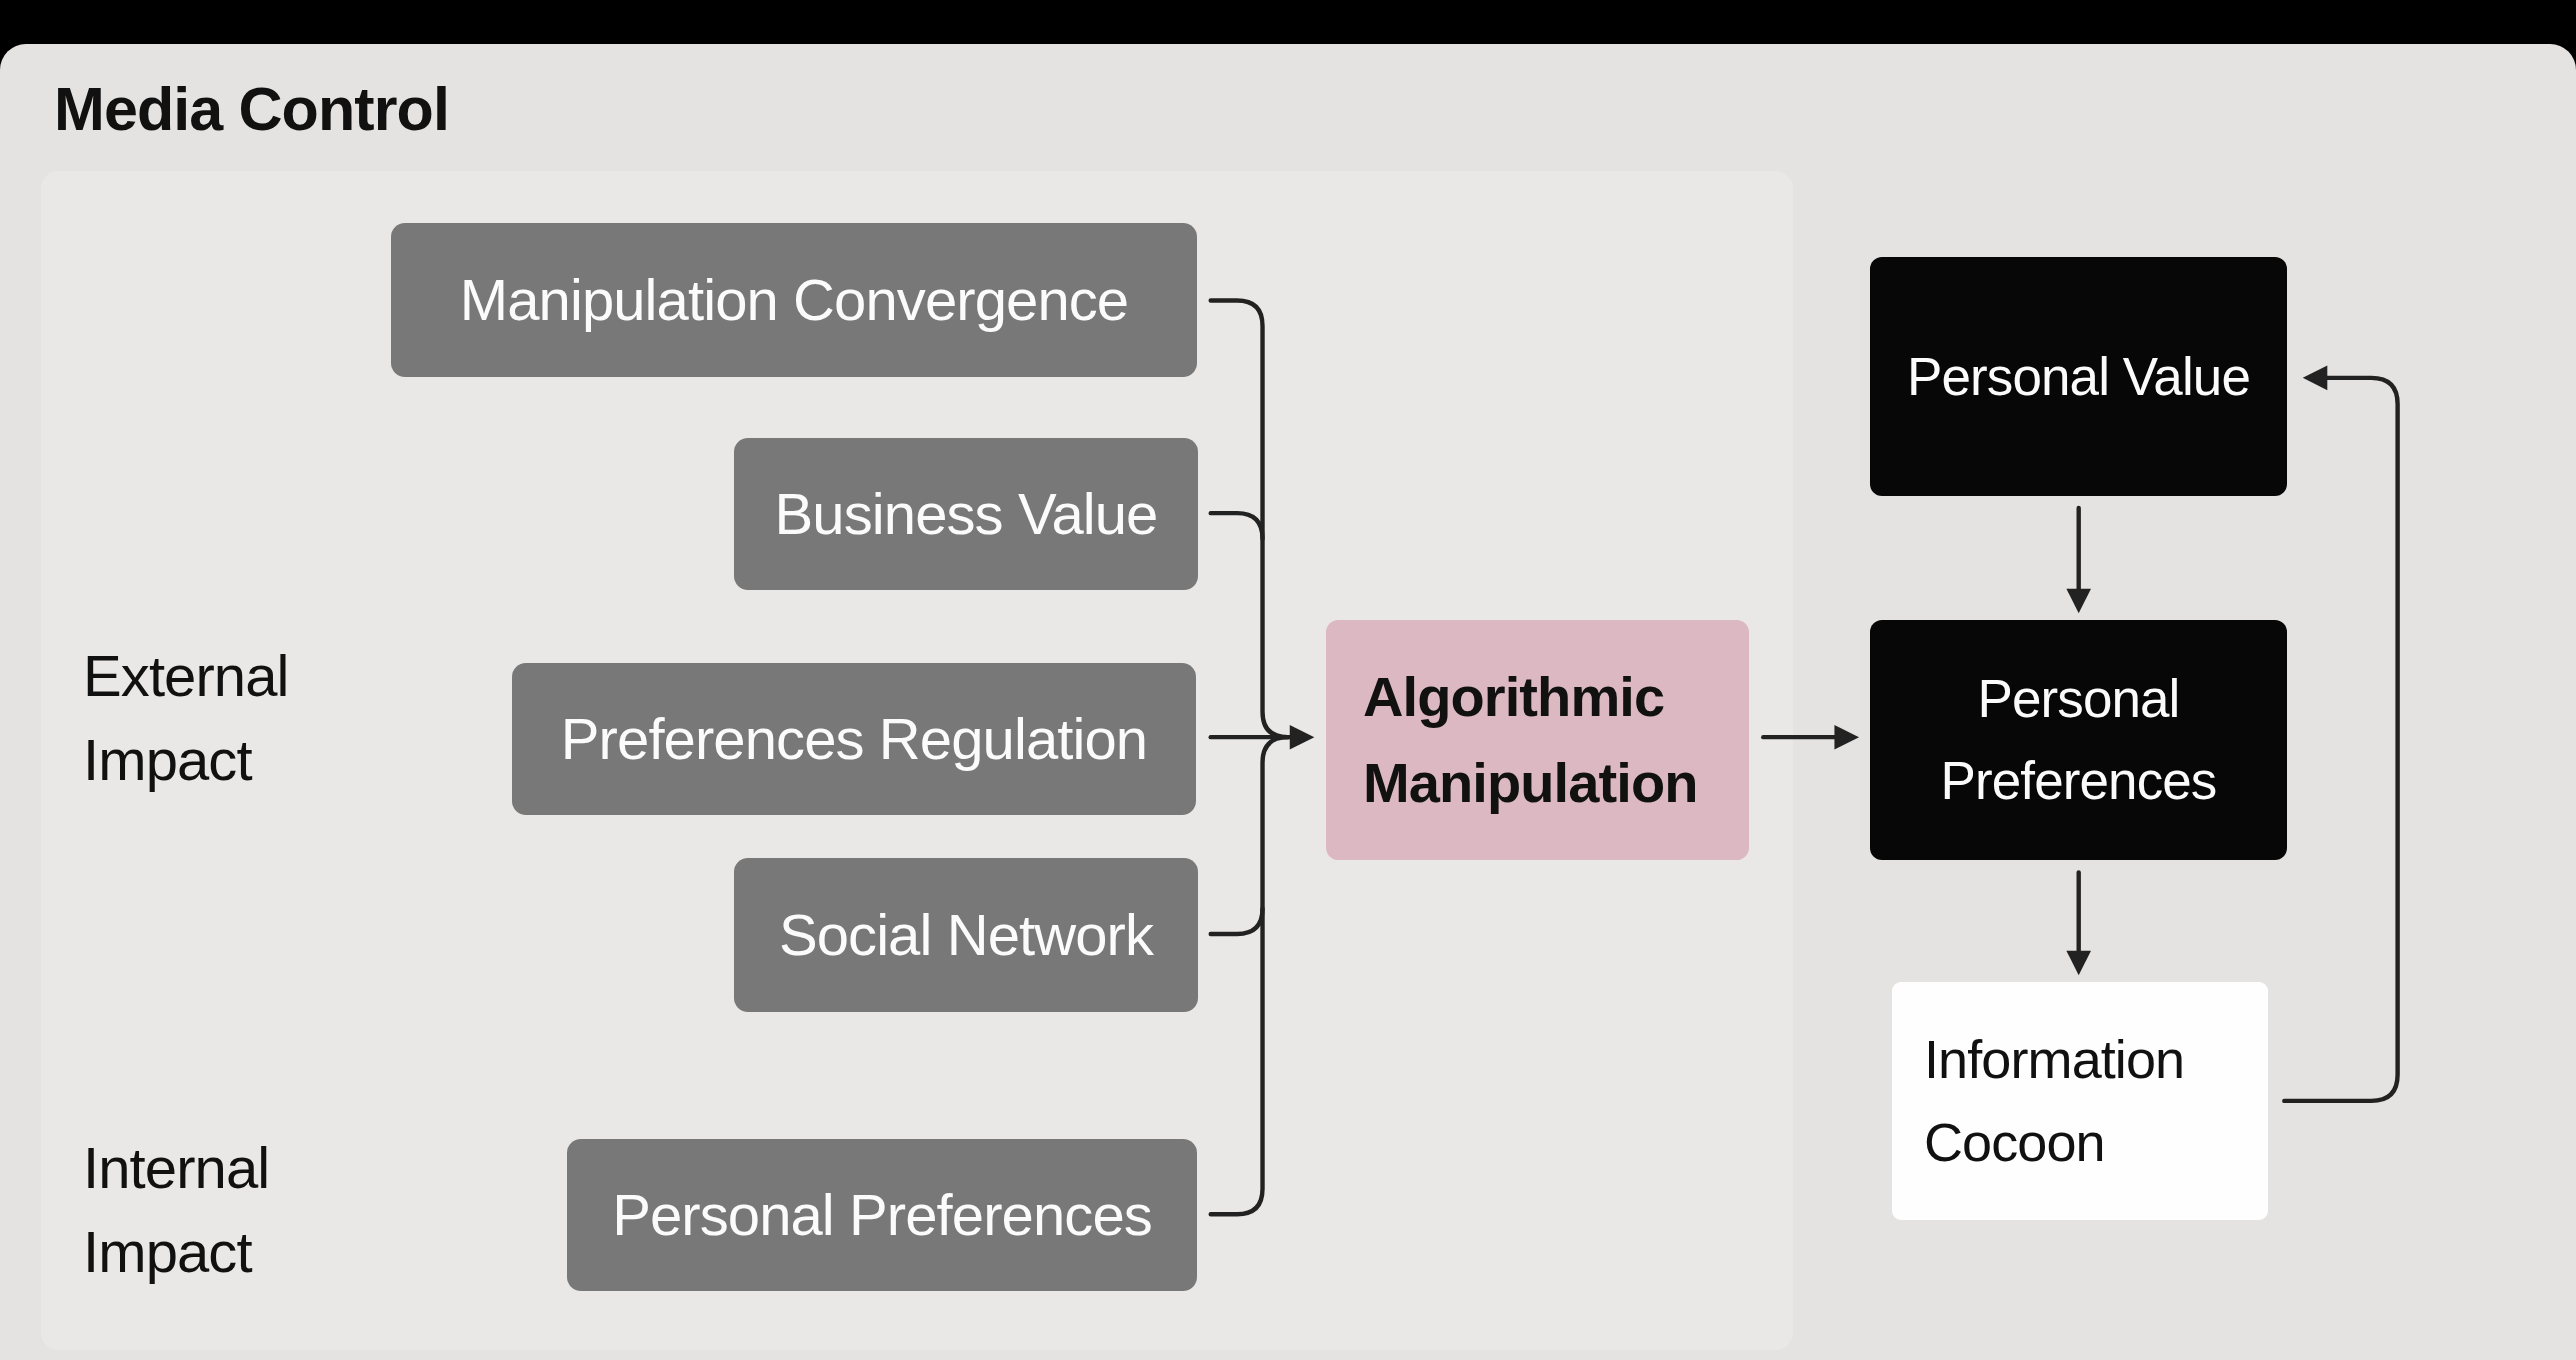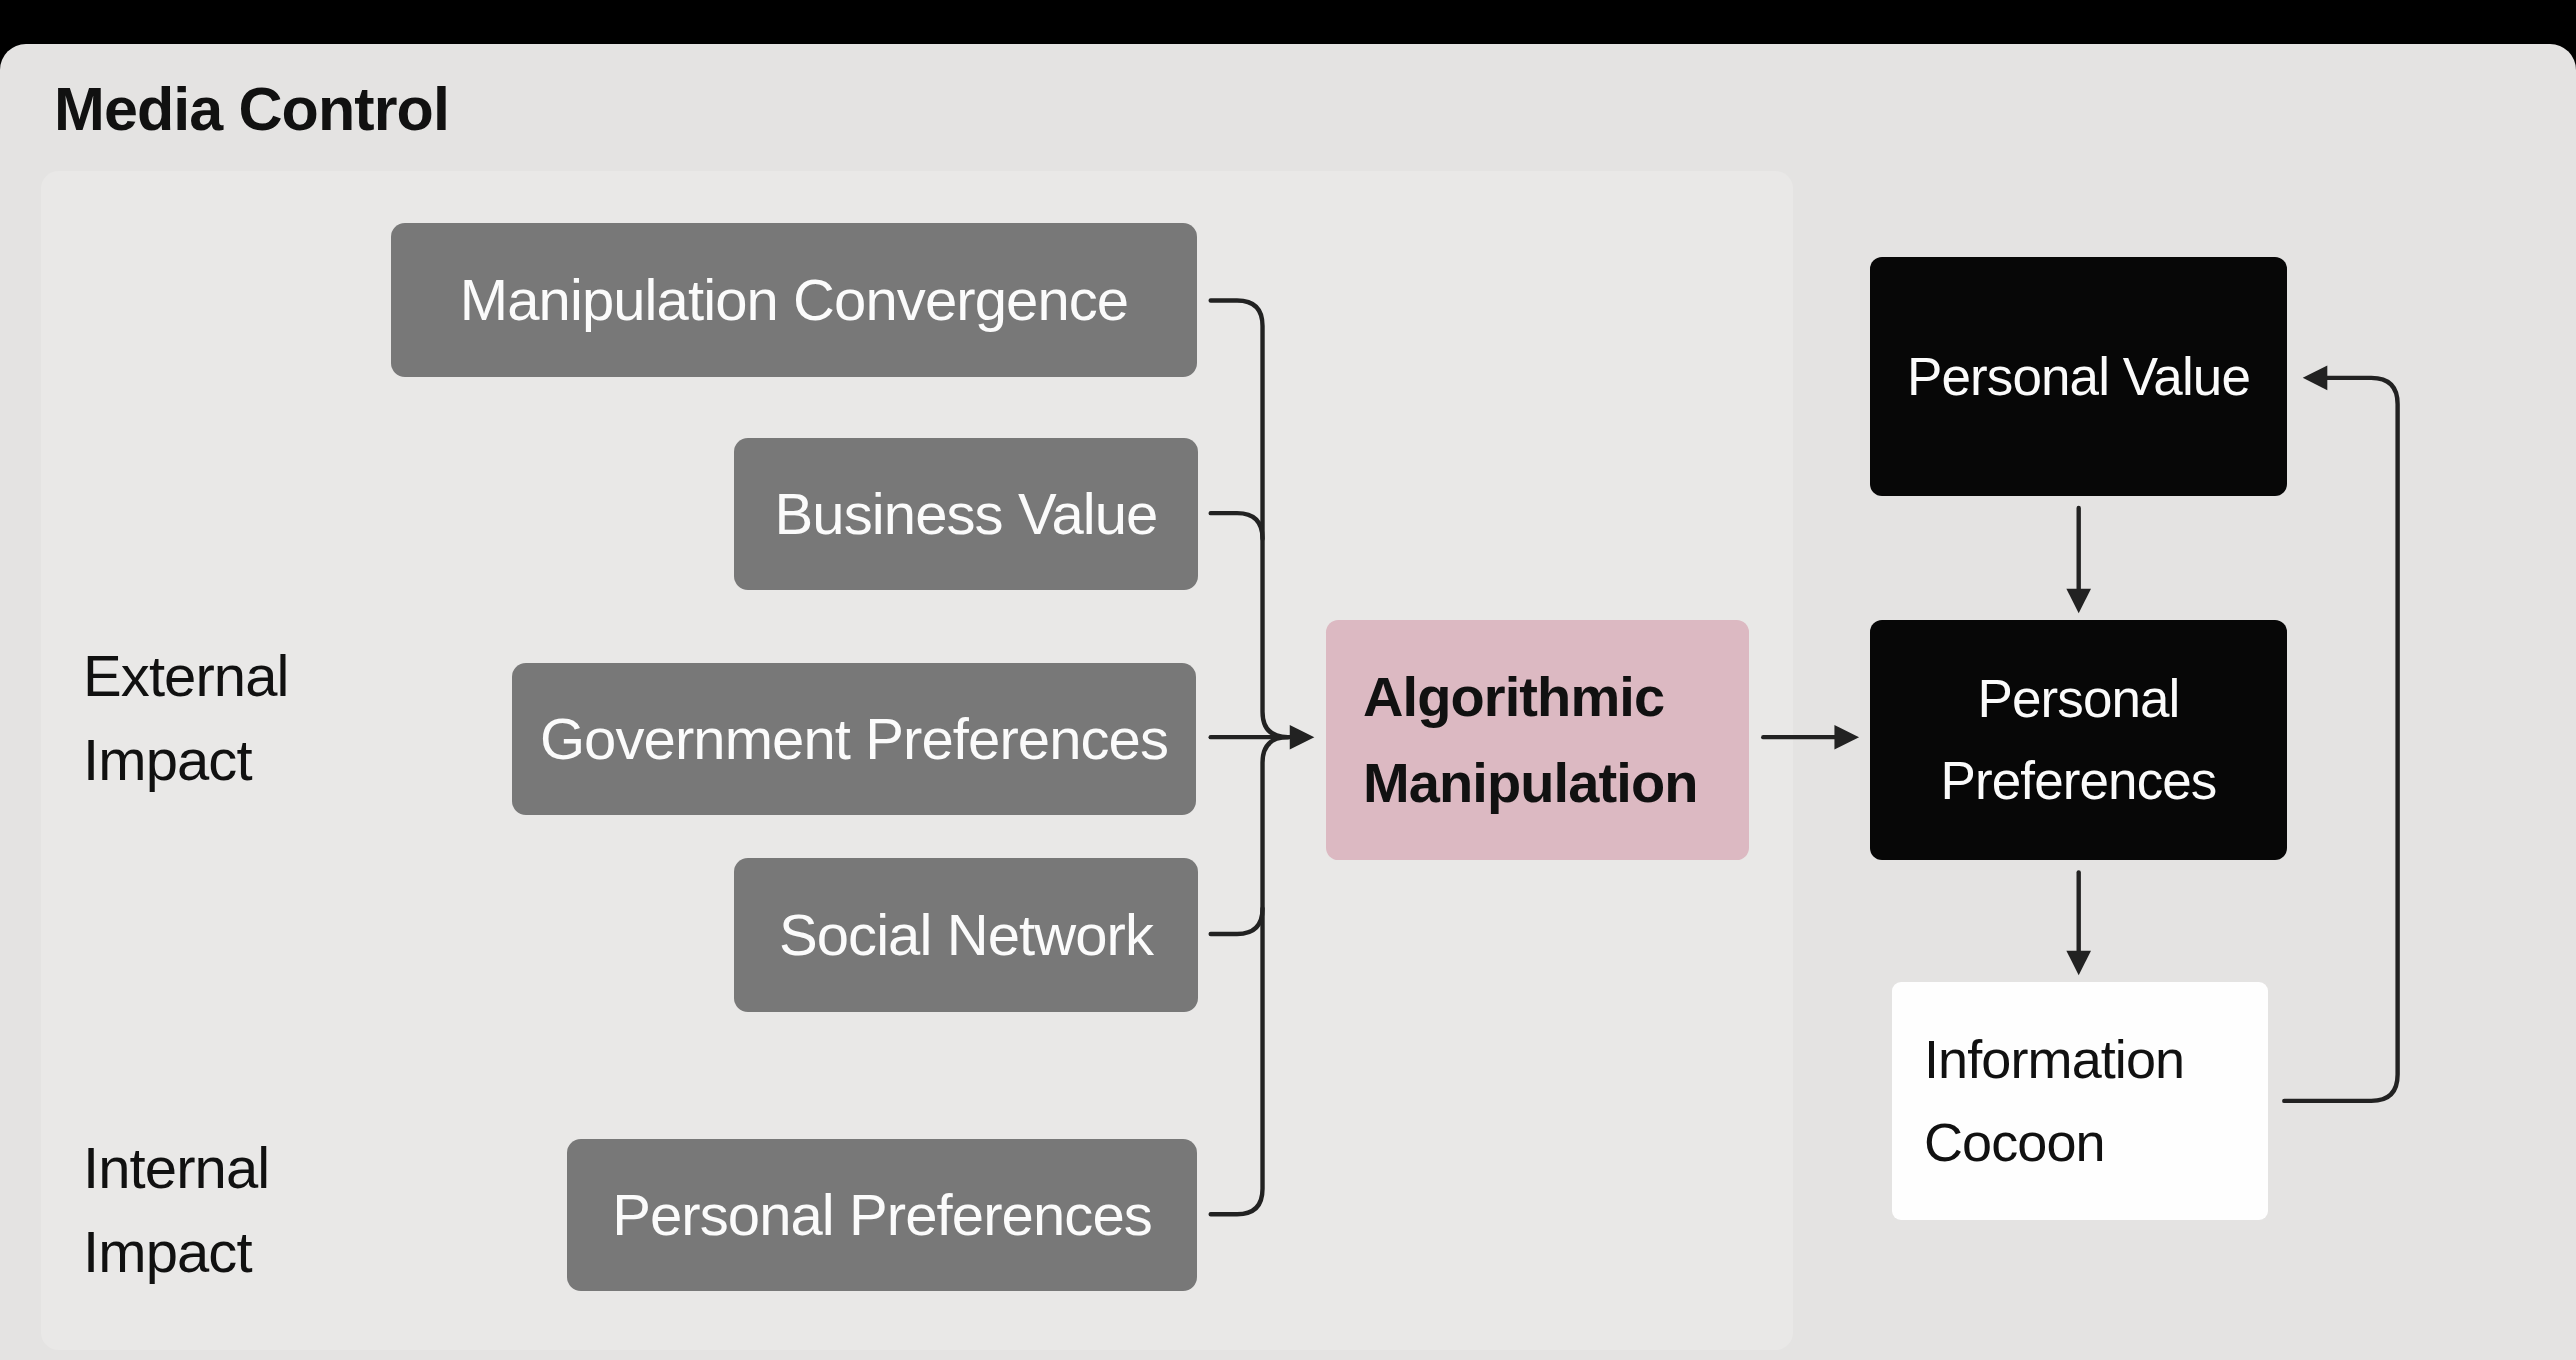--- a/index.html
+++ b/index.html
@@ -83,21 +83,21 @@
     <path d="M 2366 943 V 1032"></path>
     <polygon points="2366,1060 2352,1032 2380,1032"></polygon>
     <path d="M 2600 1203 H 2699 Q 2729 1203 2729 1173 V 410 Q 2729 380 2699 380 H 2648"></path>
     <polygon points="2621,380 2649,366 2649,394"></polygon>
   </svg>
 
   <div class="node factor" id="node-technological-convergence">Manipulation Convergence</div>
 
   <div class="node factor" id="node-business-value">Business Value</div>
 
-  <div class="node factor" id="node-government-regulation">Government Preferences</div>
+  <div class="node factor" id="node-government-regulation">Preferences Regulation</div>
 
   <div class="node factor" id="node-social-network">Social Network</div>
 
   <div class="node factor" id="node-personal-preferences-factor">Personal Preferences</div>
 
   <div class="node" id="node-algorithmic-manipulation">Algorithmic Manipulation</div>
 
   <div class="node outcome" id="node-personal-value">Personal Value</div>
 
   <div class="node outcome" id="node-personal-preferences-outcome">Personal Preferences</div>

